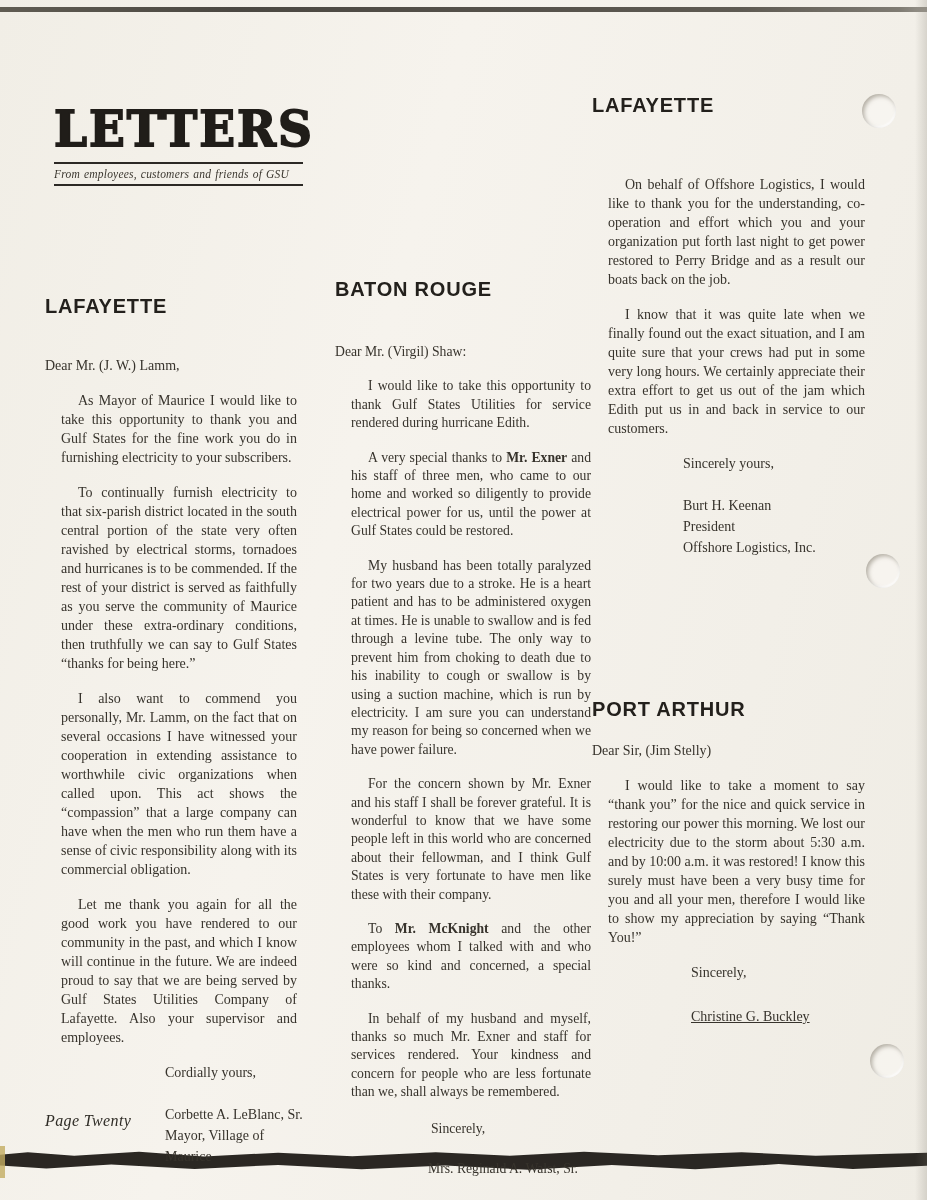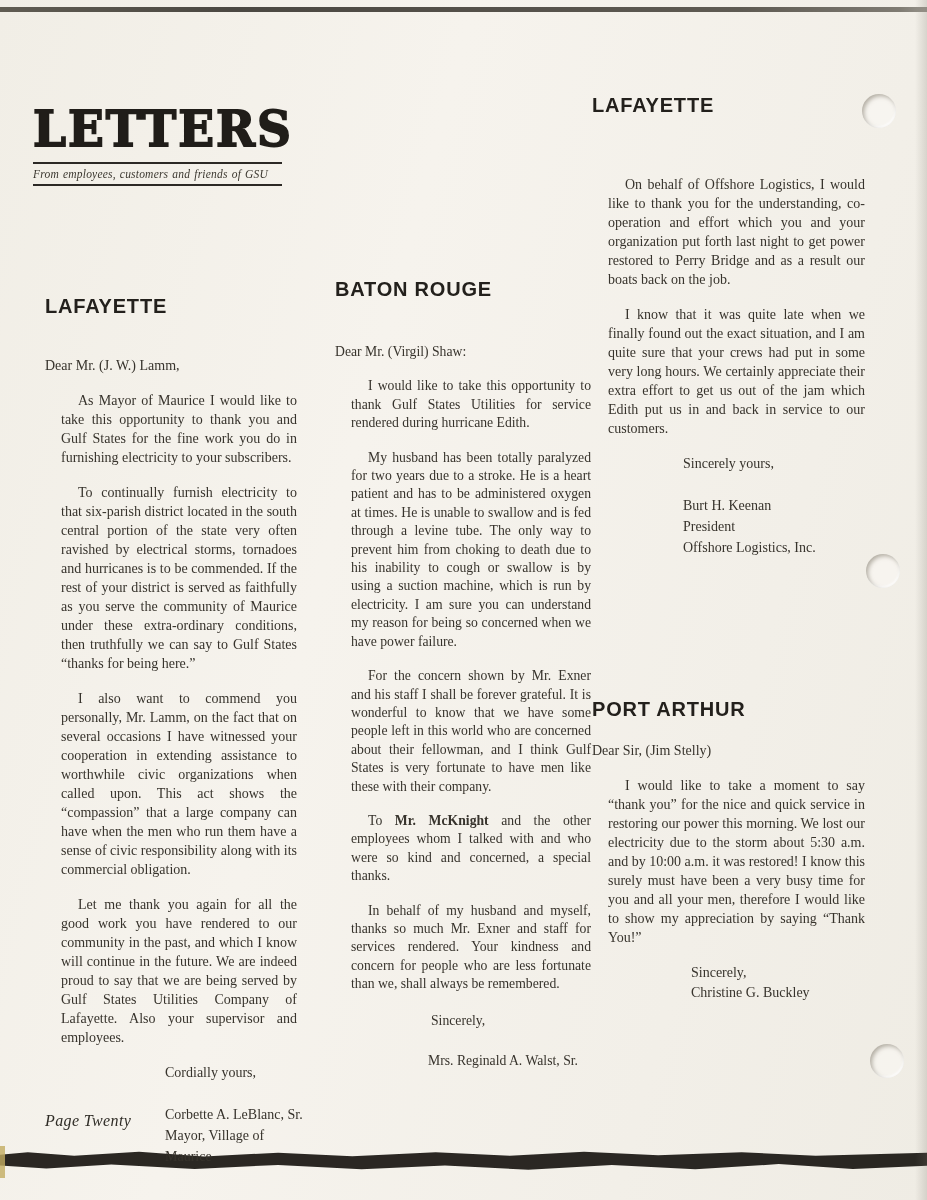--- a/index.html
+++ b/index.html
@@ -34,21 +34,21 @@
   .punch{
     position:absolute;width:34px;height:34px;border-radius:50%;
     background:rgba(252,250,245,.55);
     box-shadow:inset 2px 2px 4px rgba(122,115,101,.55),inset -1px -2px 2px rgba(255,255,255,.85);
   }
   .punch.p1{left:862px;top:94px;}
   .punch.p2{left:866px;top:554px;}
   .punch.p3{left:870px;top:1044px;}
 
   
-  .masthead{position:absolute;left:33px;top:103px;width:262px;}
+  .masthead{position:absolute;left:54px;top:103px;width:262px;}
   .masthead .title{
     font-family:"DejaVu Serif",serif;font-weight:bold;
     font-size:47px;line-height:50px;letter-spacing:2px;
     color:#201d19;-webkit-text-stroke:1.7px #201d19;
     transform:scaleY(1.04);transform-origin:left top;
   }
   .masthead .rule{height:2px;background:#2c2925;width:249px;}
   .masthead .rule.r1{margin-top:9px;}
   .masthead .subtitle{
     font-style:italic;font-size:11.5px;line-height:15px;
@@ -85,21 +85,21 @@
   .closing{margin:0;}
   .l1 .closing{margin-top:16px;padding-left:120px;}
   .l2 .closing{margin-top:18px;padding-left:96px;}
   .l3 .closing{margin-top:14px;padding-left:91px;}
   .l4 .closing{margin-top:14px;padding-left:99px;}
 
   .signature{margin:0;}
   .l1 .signature{margin-top:22px;padding-left:120px;}
   .l2 .signature{margin-top:20px;padding-left:93px;}
   .l3 .signature{margin-top:22px;padding-left:91px;}
-  .l4 .signature{padding-left:99px;}
+  .l4 .signature{margin-top:24px;padding-left:99px;text-decoration:underline;}
   .sig-line{line-height:21px;}
 
   .footer{
     position:absolute;left:45px;top:1112px;
     font-style:italic;font-size:16px;color:#2f2c26;letter-spacing:.4px;
   }
 </style>
 </head>
 <body>
 
@@ -137,20 +137,21 @@
         </div>
     </div>
   </div>
 
   <div class="col col2">
     <div class="letter l2">
       <h2 class="heading">BATON ROUGE</h2>
       <div class="salutation">Dear Mr. (Virgil) Shaw:</div>
       <div class="body">
           <p class="para"><span>I would like to take this opportunity to thank Gulf States Utilities for service rendered during hurricane Edith.</span></p>
+          <p class="para"><span>A very special thanks to </span><span class="bold">Mr. Exner</span><span> and his staff of three men, who came to our home and worked so diligently to provide electrical power for us, until the power at Gulf States could be restored.</span></p>
           <p class="para"><span>My husband has been totally paralyzed for two years due to a stroke. He is a heart patient and has to be administered oxygen at times. He is unable to swallow and is fed through a levine tube. The only way to prevent him from choking to death due to his inability to cough or swallow is by using a suction machine, which is run by electricity. I am sure you can understand my reason for being so concerned when we have power failure.</span></p>
           <p class="para"><span>For the concern shown by Mr. Exner and his staff I shall be forever grateful. It is wonderful to know that we have some people left in this world who are concerned about their fellowman, and I think Gulf States is very fortunate to have men like these with their company.</span></p>
           <p class="para"><span>To </span><span class="bold">Mr. McKnight</span><span> and the other employees whom I talked with and who were so kind and concerned, a special thanks.</span></p>
           <p class="para"><span>In behalf of my husband and myself, thanks so much Mr. Exner and staff for services rendered. Your kindness and concern for people who are less fortunate than we, shall always be remembered.</span></p>
         </div>
       <div class="closing">Sincerely,</div>
       <div class="signature">
           <div class="sig-line">Mrs. Reginald A. Walst, Sr.</div>
         </div>
     </div>

